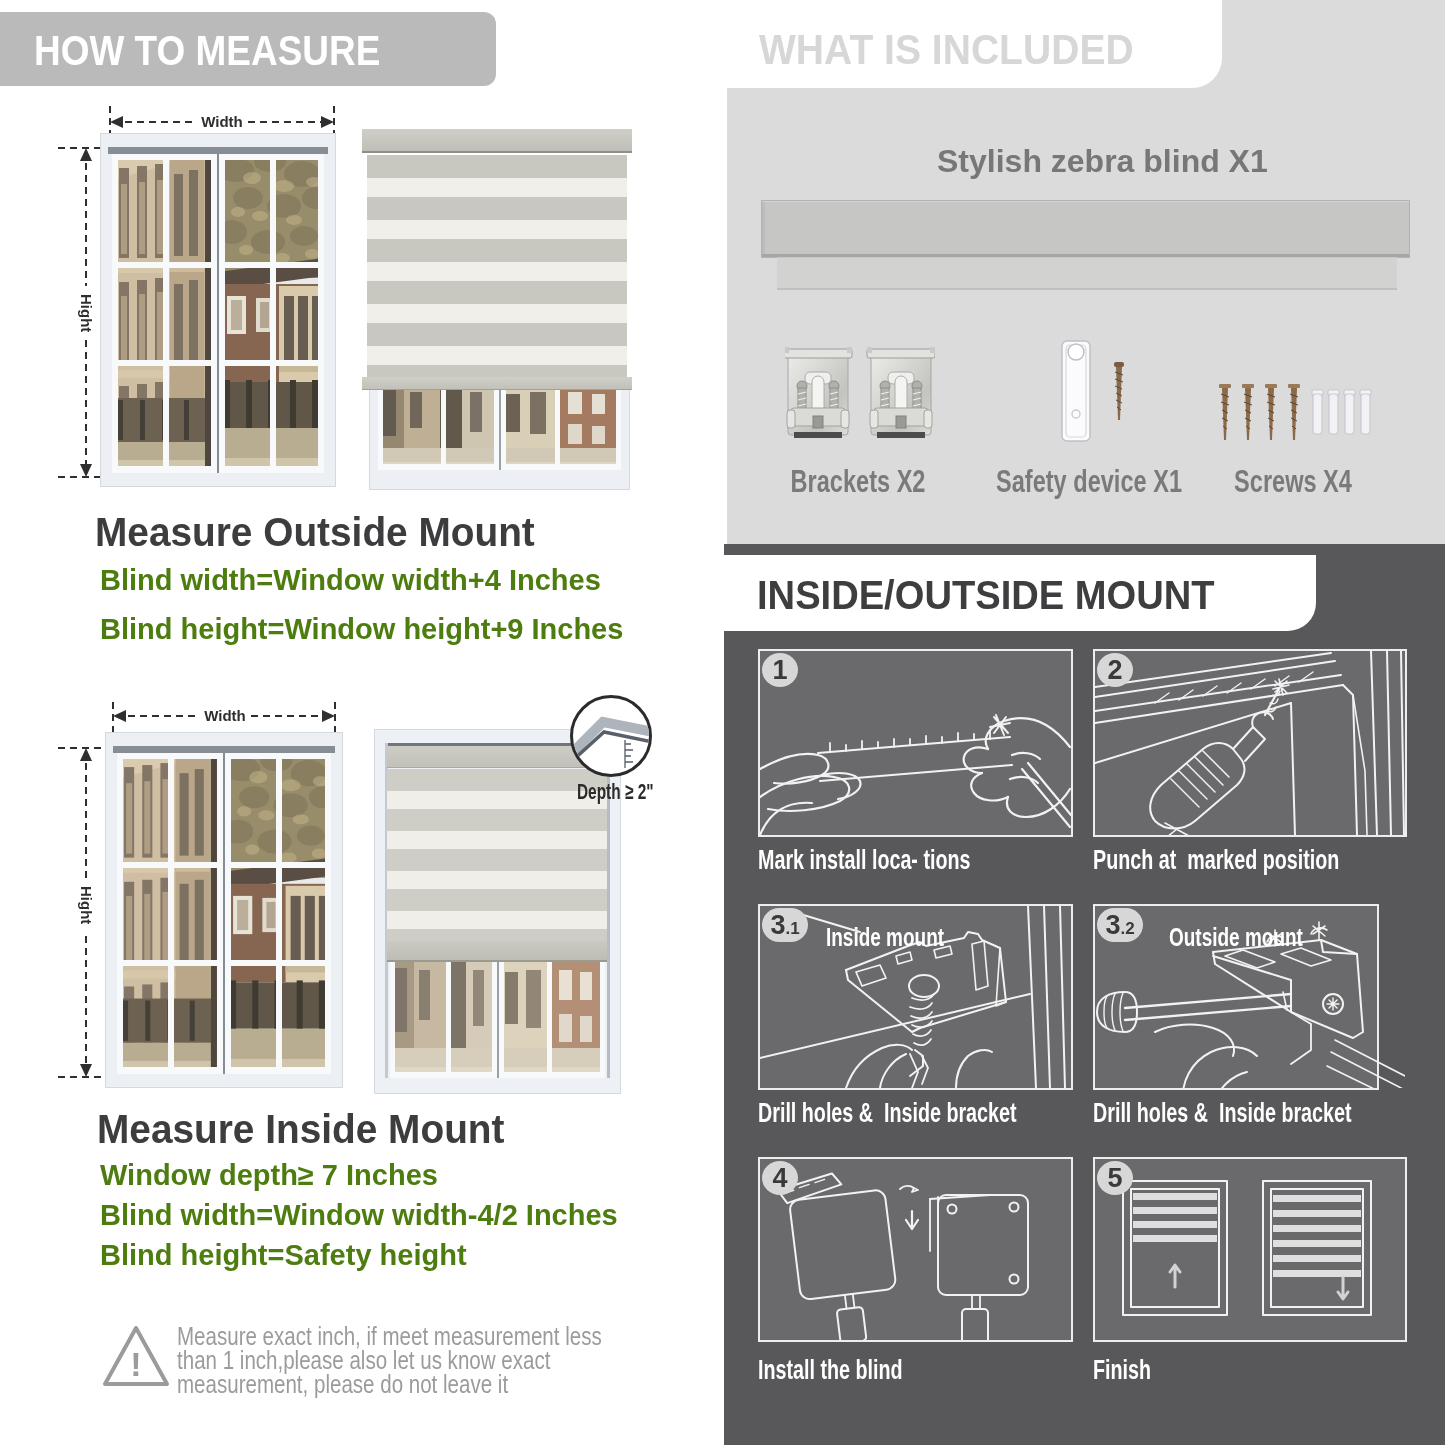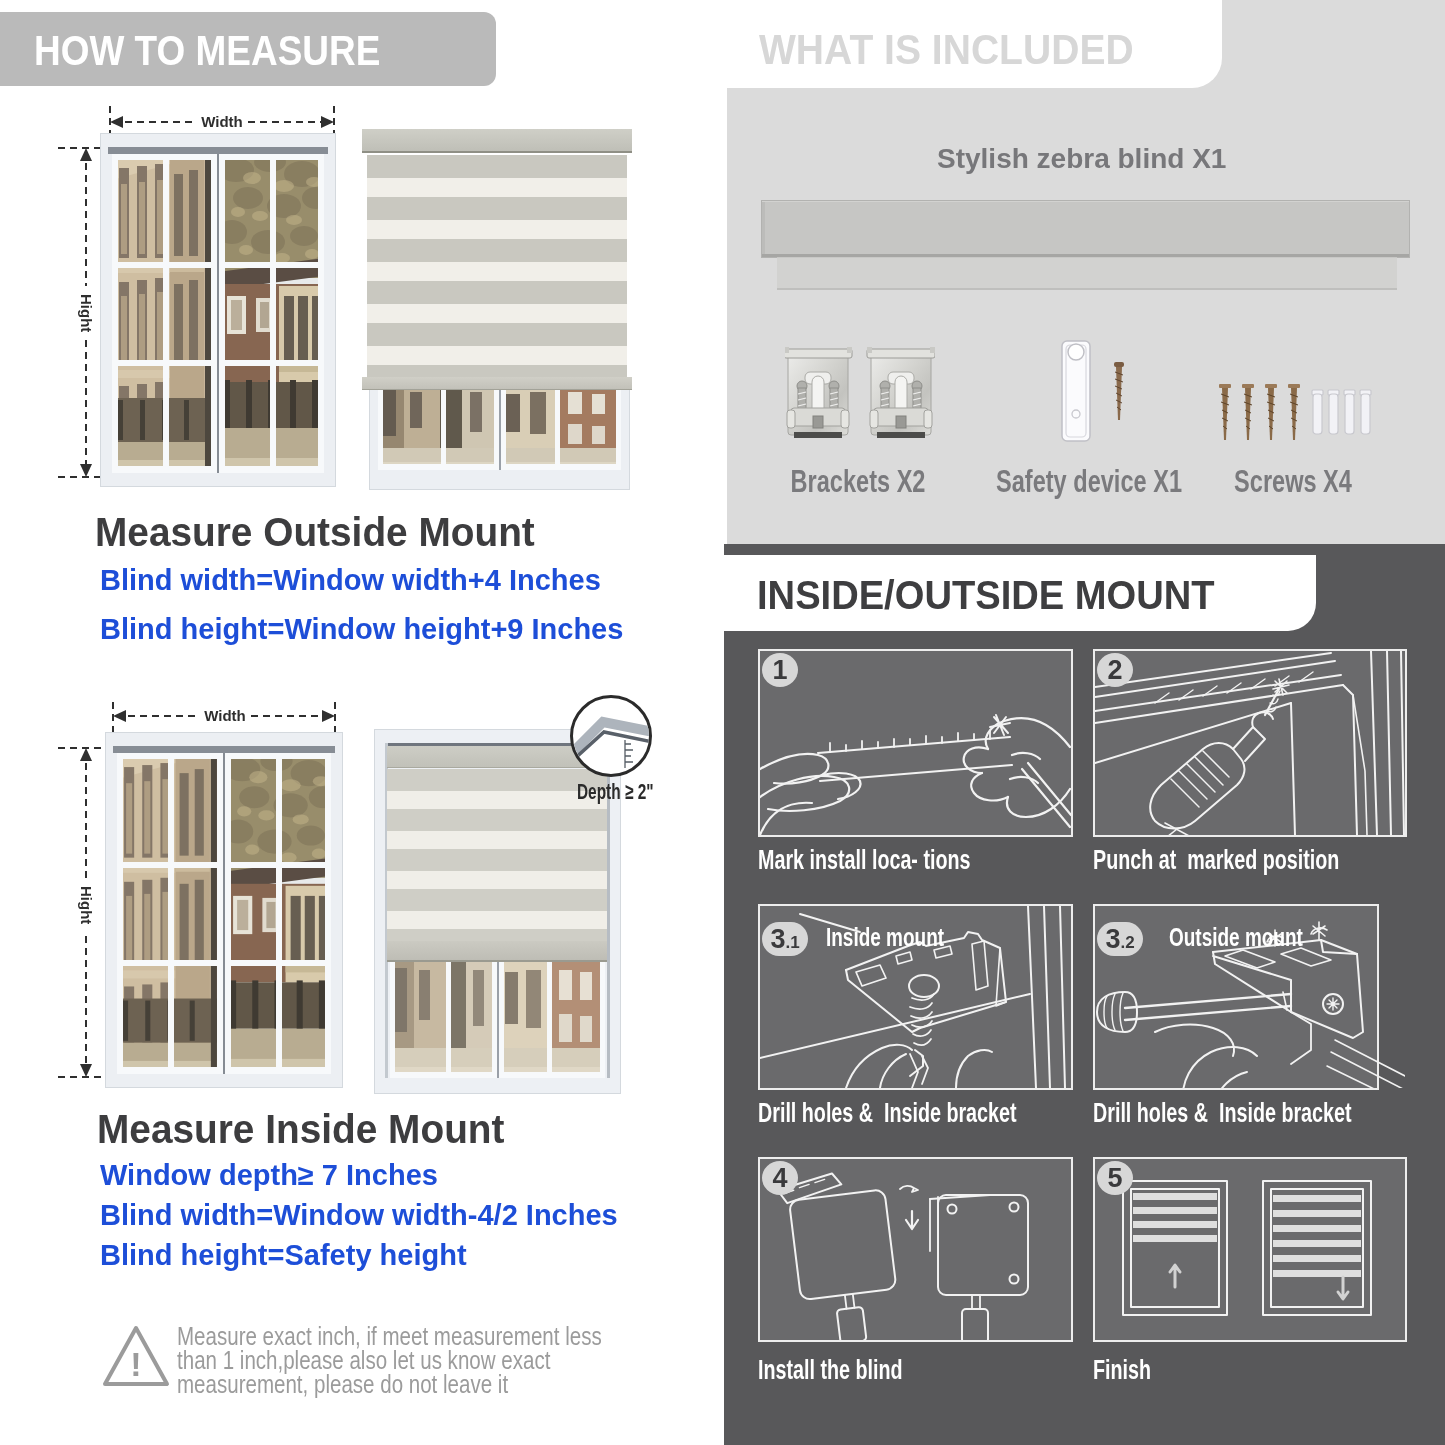--- a/index.html
+++ b/index.html
@@ -6,35 +6,35 @@
 html,body { width:1445px; height:1445px; }
 body { position:relative; font-family:"Liberation Sans",sans-serif; background:#ffffff; overflow:hidden; }
 .abs { position:absolute; }
 
 
 #hdrL { left:0; top:12px; width:496px; height:74px; background:#bababa; border-radius:0 12px 12px 0; }
 #hdrL span { position:absolute; left:34px; top:15px; font-size:42px; font-weight:bold; color:#ffffff; transform:scaleX(.88); transform-origin:left; white-space:nowrap; }
 
 
 .h1 { font-size:40px; font-weight:bold; color:#3d3d3f; transform:scaleX(.97); transform-origin:left; white-space:nowrap; }
-.sub { font-size:29px; font-weight:bold; color:#1d4ed8; white-space:nowrap; }
+.sub { font-size:29px; font-weight:bold; color:#4d7c0f; white-space:nowrap; }
 
 
 #grayPanel { left:727px; top:0; width:718px; height:544px; background:#dbdbdb; }
 #whiteBand1 { left:700px; top:0; width:522px; height:88px; background:#ffffff; border-radius:0 0 30px 0; }
 #whiteBand1 span { position:absolute; left:59px; top:26px; font-size:42px; font-weight:bold; color:#d7d7d7; transform:scaleX(.93); transform-origin:left; white-space:nowrap; }
 #darkPanel { left:724px; top:544px; width:721px; height:901px; background:#58585a; }
 #whiteBand2 { left:724px; top:555px; width:592px; height:76px; background:#ffffff; border-radius:0 0 28px 0; }
 #whiteBand2 span { position:absolute; left:33px; top:17px; font-size:41px; font-weight:bold; color:#3e3e40; transform:scaleX(.93); transform-origin:left; white-space:nowrap; }
 
 .panel { position:absolute; width:315px; height:188px; background:#6a6a6c; border:2px solid #ededed; }
 .cap { position:absolute; font-size:27px; font-weight:bold; color:#ffffff; white-space:nowrap; transform:scaleX(.73); transform-origin:left; }
 .ilabel { position:absolute; transform:translateX(-50%) scaleX(.76); font-size:31px; font-weight:bold; color:#7a7a7d; white-space:nowrap; }
 .badge { position:absolute; left:2px; top:2px; width:36px; height:34px; background:#d7d7d7; border-radius:50%; color:#3a3a3c; font-weight:bold; font-size:27px; text-align:center; line-height:34px; }
-.badge.wide { width:46px; border-radius:17px;margin-top:14px; }
+.badge.wide { width:46px; border-radius:17px; }
 .ptitle { position:absolute; font-size:26px; font-weight:bold; color:#ffffff; white-space:nowrap; transform:scaleX(.73); transform-origin:left; }
 
 
 .win { position:absolute; background:#eceff3; box-shadow:inset 0 0 0 1px #d4d9de; }
 .win .shade { position:absolute; left:8px; right:8px; top:14px; height:7px; background:#878d95; }
 .win .glass { position:absolute; left:12px; top:21px; right:12px; bottom:14px; }
 .mull { position:absolute; background:#f7f9fb; }
 
 
 .stripes { background:repeating-linear-gradient(180deg,#c9c8c0 0px,#c9c8c0 23px,#f1efe9 23px,#f1efe9 42px); }
@@ -415,21 +415,21 @@
   <path d="M36,8 L67,64 L5,64 Z" fill="none" stroke="#9b9b9b" stroke-width="4" stroke-linejoin="round"></path>
   <text x="36" y="56" font-size="34" font-weight="bold" fill="#9b9b9b" text-anchor="middle" font-family="Liberation Sans,sans-serif">!</text>
 </svg>
 <div class="abs" id="warn" style="left:177px; top:1324px; font-size:26px; color:#9b9b9b; line-height:24px; transform:scaleX(.79); transform-origin:left; white-space:nowrap;">Measure exact inch, if meet measurement less<br>than 1 inch,please also let us know exact<br>measurement, please do not leave it</div>
 
 <div class="abs" id="grayPanel"></div>
 <div class="abs" id="whiteBand1">
     <span>WHAT IS INCLUDED</span>
   </div>
 
-<div class="abs" style="left:937px; top:143px; font-size:28px; font-weight:bold; color:#77777a;">Stylish zebra blind X1</div>
+<div class="abs" style="left:937px; top:143px; font-size:32px; font-weight:bold; color:#77777a;">Stylish zebra blind X1</div>
 
 <div class="abs" id="rail1" style="left:762px; top:201px; width:647px; height:56px; background:#c6c6c4; box-shadow:0 0 0 1px #b2b2b0, inset 0 1px 0 #d2d2d0, inset 0 -3px 0 #a6a6a4, inset 3px 0 0 #bcbcba;"></div>
 <div class="abs" id="rail2" style="left:777px; top:257px; width:620px; height:33px; background:#d2d2d0; box-shadow:inset 0 -2px 0 #bfbfbd, inset 0 1px 0 #c8c8c6;"></div>
 
 <svg class="abs" style="left:785px; top:344px;" width="150" height="98" viewBox="0 0 150 98">
   <defs>
     <linearGradient id="met" x1="0" y1="0" x2="1" y2="1">
       <stop offset="0" stop-color="#ececea"></stop>
         <stop offset="0.45" stop-color="#d2d2ce"></stop>
         <stop offset="0.7" stop-color="#c3c3bf"></stop>

